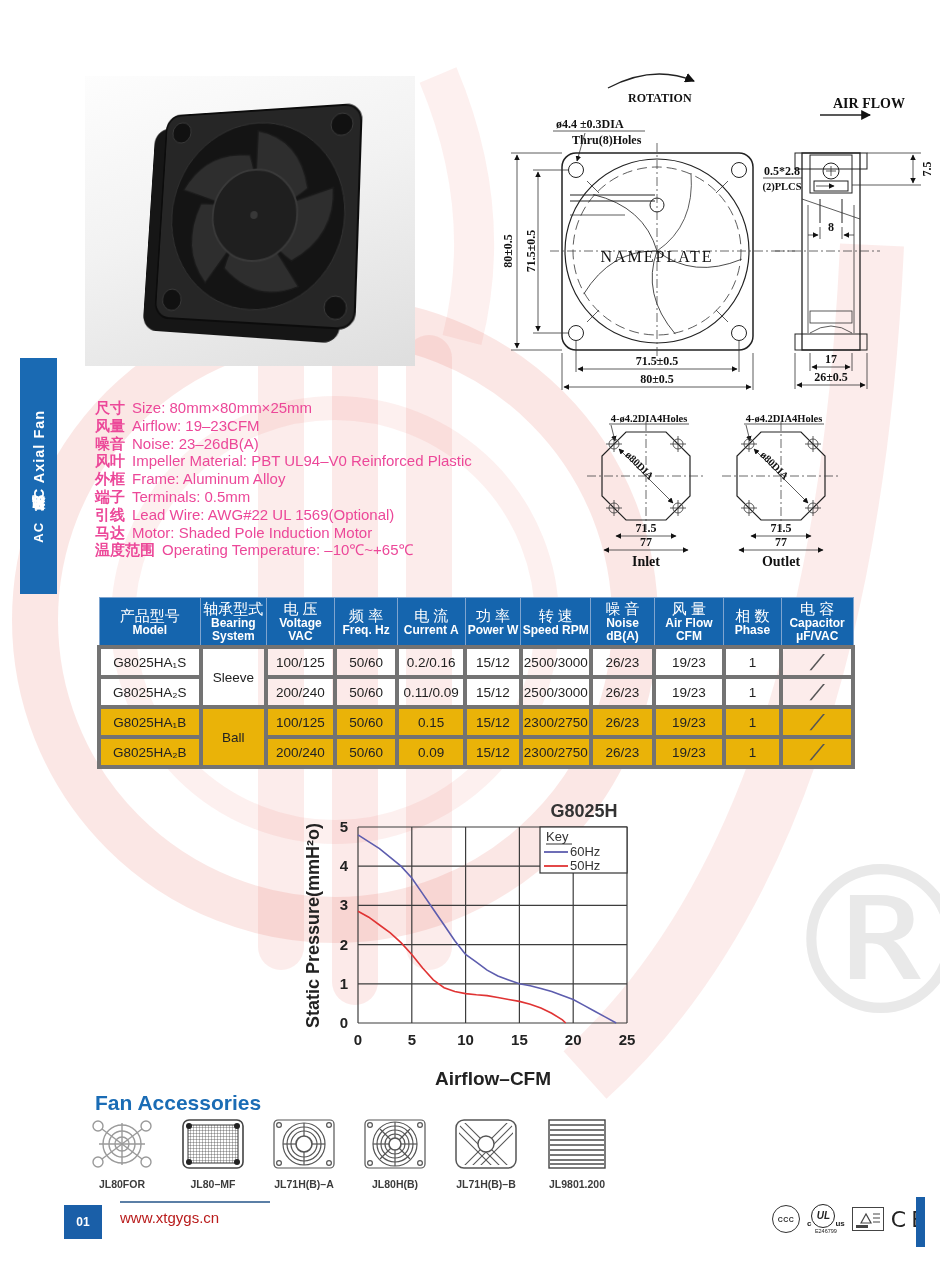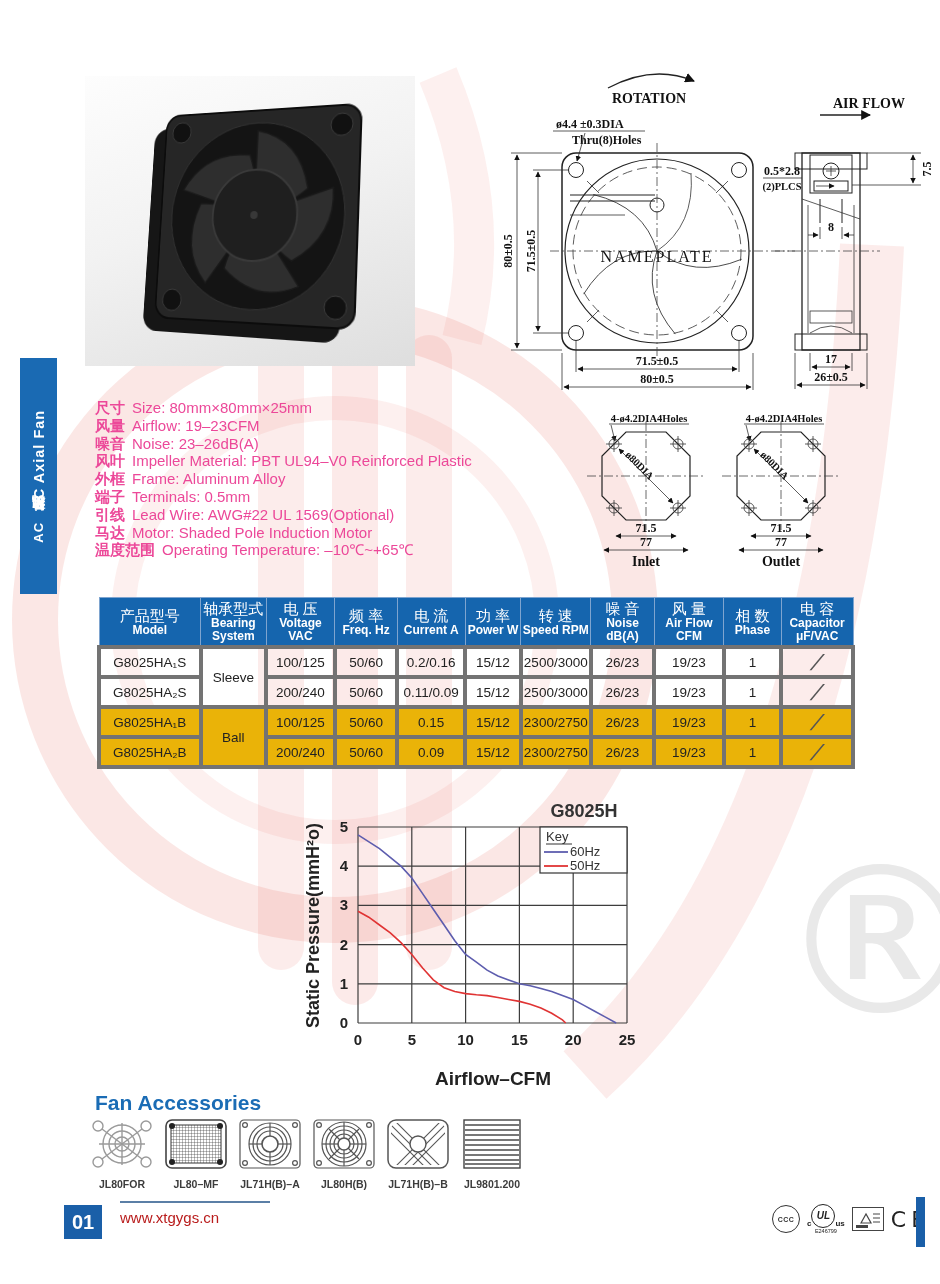--- a/index.html
+++ b/index.html
@@ -46,26 +46,26 @@
   .chart{position:absolute;left:298px;top:793px;z-index:1;}
   .chart text{font-family:"Liberation Sans",sans-serif;}
   .chart .tick{font-size:15px;font-weight:bold;fill:#222;}
   .chart .ttl{font-size:18px;font-weight:bold;fill:#333;}
   .chart .leg{font-size:13px;fill:#333;}
   .chart .xlab{font-size:19px;font-weight:bold;fill:#222;}
   .ylab{position:absolute;left:203px;top:915px;width:220px;text-align:center;z-index:1;
         font-size:18px;font-weight:bold;color:#222;transform:rotate(-90deg);}
   
   .acc-title{position:absolute;left:95px;top:1091px;z-index:1;font-size:21px;font-weight:bold;color:#1a6cb5;}
-  .acc-row{position:absolute;left:88px;top:1118px;z-index:1;display:flex;gap:6px;}
+  .acc-row{position:absolute;left:88px;top:1118px;z-index:1;display:flex;gap:23px;}
   .acc-item{width:68px;text-align:center;}
   .acc-item .lbl{font-size:10.5px;font-weight:bold;color:#3c3c3c;margin-top:4px;white-space:nowrap;}
   
   .page-num{position:absolute;left:64px;top:1205px;width:38px;height:34px;background:#1a5fa8;z-index:1;
-        color:#fff;font-size:20px;font-weight:bold;display:flex;align-items:center;justify-content:center;}
+        color:#fff;font-size:12px;font-weight:bold;display:flex;align-items:center;justify-content:center;}
   .foot-line{position:absolute;left:120px;top:1201px;width:150px;height:2px;background:#5b7fa6;z-index:1;}
   .website{position:absolute;left:120px;top:1209px;z-index:1;font-size:15px;color:#b91c1c;}
   .certs{position:absolute;left:772px;top:1199px;height:40px;z-index:1;display:flex;align-items:center;gap:7px;}
   .ccc{width:26px;height:26px;border:1.6px solid #333;border-radius:50%;display:flex;align-items:center;justify-content:center;
         font-size:7px;font-weight:bold;color:#333;letter-spacing:.5px;}
   .ulwrap{display:flex;flex-direction:column;align-items:center;line-height:1;}
   .ulrow{display:flex;align-items:flex-end;}
   .ulc{font-size:8px;font-weight:bold;color:#222;}
   .ulmark{width:22px;height:22px;border:1.6px solid #222;border-radius:50%;display:flex;align-items:center;justify-content:center;
         font-size:10px;font-weight:bold;font-style:italic;color:#222;}
@@ -118,21 +118,21 @@
           <path transform="rotate(144 129 121)" d="M129 121 L129 35 Q175 45 185 95 Q160 115 129 121 Z"></path>
           <path transform="rotate(216 129 121)" d="M129 121 L129 35 Q175 45 185 95 Q160 115 129 121 Z"></path>
           <path transform="rotate(288 129 121)" d="M129 121 L129 35 Q175 45 185 95 Q160 115 129 121 Z"></path>
         </g>
         <circle cx="129" cy="121" r="46" fill="#1f1f1f" stroke="#3a3a3a" stroke-width="2"></circle>
         <circle cx="129" cy="121" r="4" fill="#383838"></circle>
       </svg>
     </div>
   </div>
 
-  <span class="dwg-label" style="left:612px;top:91px;font-size:14px;">ROTATION</span>
+  <span class="dwg-label" style="left:628px;top:91px;font-size:12px;">ROTATION</span>
   <svg class="abs" style="left:598px;top:68px;z-index:1;" width="110" height="24">
     <defs>
       <marker id="arrw" viewBox="0 0 10 10" refX="9" refY="5" markerWidth="7" markerHeight="7" orient="auto-start-reverse">
         <path d="M0,0L10,5L0,10z" fill="#111"></path>
       </marker>
     </defs>
     <path d="M10 20 Q 55 -4 96 13" class="ln" stroke-width="1.4" marker-end="url(#arrw)"></path>
   </svg>
   <span class="dwg-label" style="left:806px;top:96px;font-size:14px;margin-left:27px;">AIR FLOW</span>
   <svg class="abs" style="left:818px;top:108px;z-index:1;" width="66" height="14">

